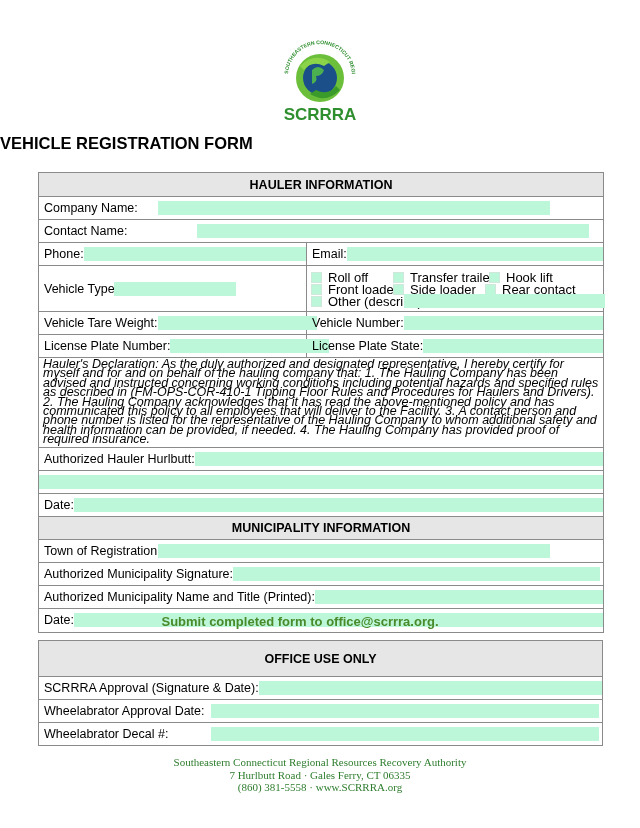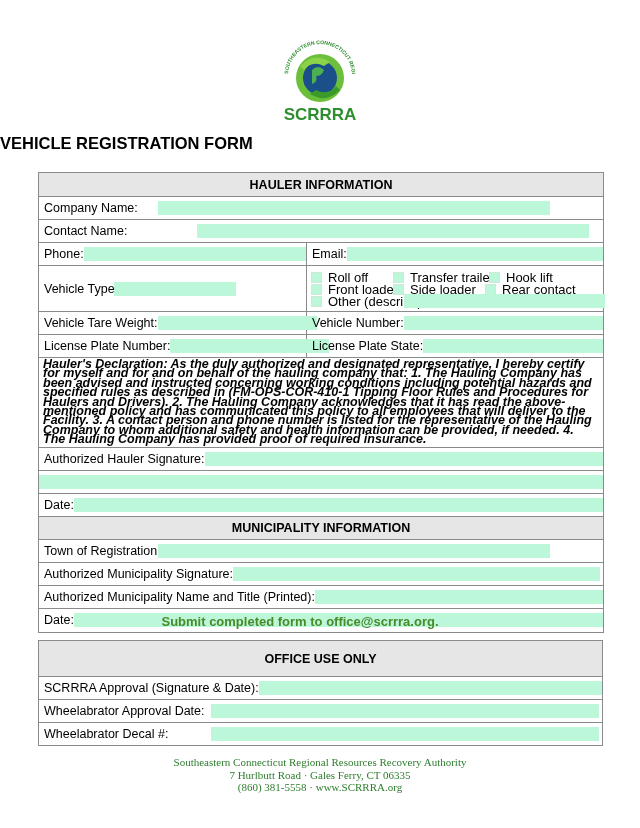--- a/index.html
+++ b/index.html
@@ -6,21 +6,21 @@
   body{width:640px;height:828px;position:relative;font-family:"Liberation Sans",sans-serif;color:#000;overflow:hidden;}
   .abs{position:absolute;}
   .logo{left:270px;top:36px;width:100px;height:88px;}
   .title{left:0;width:640px;top:134px;text-align:left;font-weight:bold;font-size:16.5px;}
   table.form{position:absolute;left:38px;width:565px;border-collapse:collapse;table-layout:fixed;}
   table.form td{border:1px solid #8a8a8a;padding:0;height:22px;font-size:12.5px;vertical-align:middle;position:relative;}
   .hdr{background:#e6e6e6;text-align:center;font-weight:bold;font-size:12px;}
   .cell{display:flex;align-items:center;height:100%;}
   .lbl{padding-left:5px;white-space:nowrap;display:flex;align-items:center;}
   .fld{background:#bdf7da;border:none;margin:1px 0;flex:1;font-family:"Liberation Sans",sans-serif;font-size:12px;padding:0 2px;outline:none;}
-  .decl{font-size:7.7px;font-weight:bold;font-style:italic;line-height:9.4px;padding:2px 4px !important;}
+  .decl{font-size:7.7px;font-weight:normal;font-style:italic;line-height:9.4px;padding:2px 4px !important;}
   .cb{width:9px;height:9px;background:#bdf7da;border:1px solid #d0e8dc;display:inline-block;margin-right:6px;vertical-align:-1px;}
   .opt{font-size:13px;position:absolute;white-space:nowrap;}
   .submit{left:0;width:600px;top:614px;text-align:center;color:#4a8a2a;font-weight:bold;font-size:13px;}
   .footer{left:0;width:640px;top:756px;text-align:center;color:#2e7d2e;font-family:"Liberation Serif",serif;font-size:11px;line-height:12.5px;}
 </style>
 </head>
 <body>
 
 <div class="abs logo">
   <svg width="100" height="88" viewBox="0 0 100 88">
@@ -123,21 +123,21 @@
             <input class="fld" style="">
           </div>
         </td>
       </tr>
   <tr>
         <td colspan="2" class="decl">Hauler's Declaration: As the duly authorized and designated representative, I hereby certify for myself and for and on behalf of the hauling company that: 1. The Hauling Company has been advised and instructed concerning working conditions including potential hazards and specified rules as described in (FM-OPS-COR-410-1 Tipping Floor Rules and Procedures for Haulers and Drivers). 2. The Hauling Company acknowledges that it has read the above-mentioned policy and has communicated this policy to all employees that will deliver to the Facility. 3. A contact person and phone number is listed for the representative of the Hauling Company to whom additional safety and health information can be provided, if needed. 4. The Hauling Company has provided proof of required insurance.</td>
       </tr>
   <tr>
         <td colspan="2">
           <div class="cell">
-            <span class="lbl">Authorized Hauler Signature:</span>
+            <span class="lbl">Authorized Hauler Hurlbutt:</span>
             <input class="fld" style="">
           </div>
         </td>
       </tr>
   <tr>
         <td colspan="2">
           <div class="cell">
             <input class="fld" style="">
           </div>
         </td>

